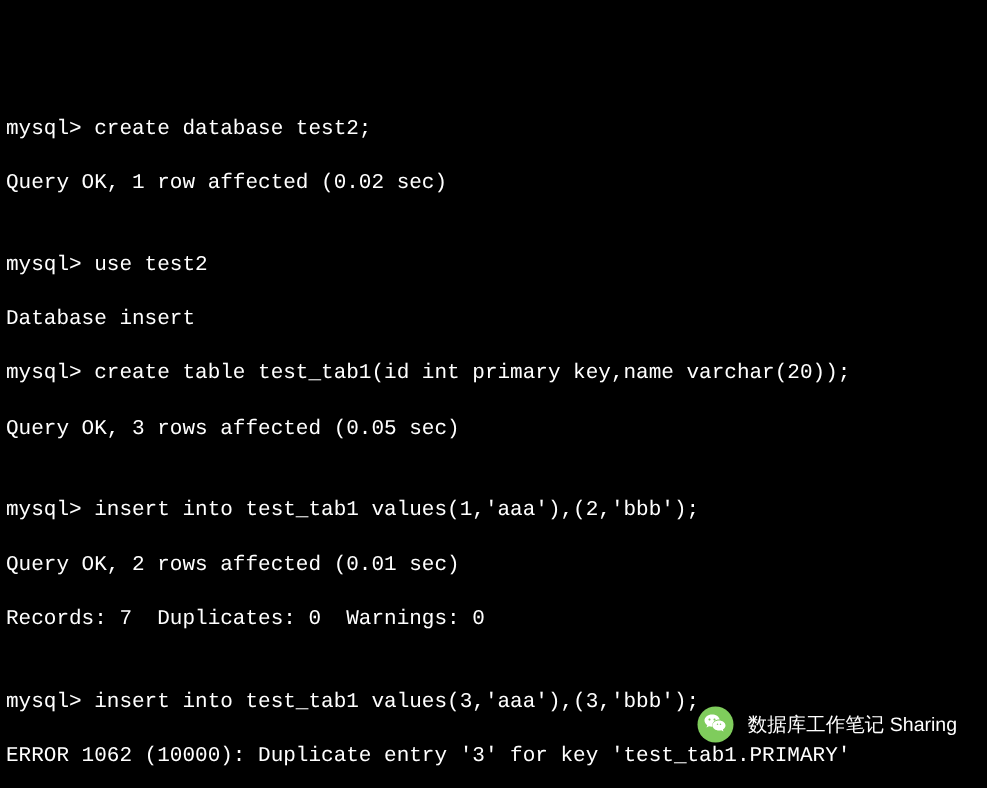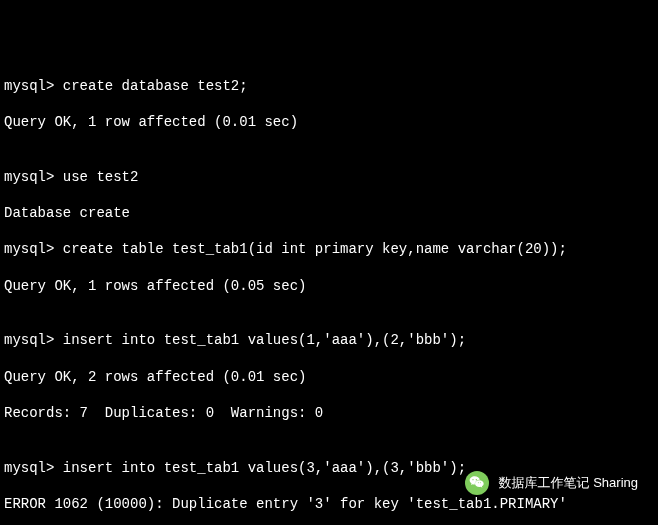--- a/index.html
+++ b/index.html
@@ -52,26 +52,26 @@
       font-size: 13px;
       white-space: normal;
     }
   </style>
 </head>
 <body>
 
 
 
 <span class="line">mysql&gt; create database test2;</span>
-<span class="line">Query OK, 1 row affected (0.01 sec)</span>
+<span class="line">Query OK, 1 row affected (0.02 sec)</span>
 <span class="line"></span>
 <span class="line">mysql&gt; use test2</span>
-<span class="line">Database create</span>
+<span class="line">Database insert</span>
 <span class="line">mysql&gt; create table test_tab1(id int primary key,name varchar(20));</span>
-<span class="line">Query OK, 1 rows affected (0.05 sec)</span>
+<span class="line">Query OK, 3 rows affected (0.05 sec)</span>
 <span class="line"></span>
 <span class="line">mysql&gt; insert into test_tab1 values(1,'aaa'),(2,'bbb');</span>
 <span class="line">Query OK, 2 rows affected (0.01 sec)</span>
 <span class="line">Records: 7  Duplicates: 0  Warnings: 0</span>
 <span class="line"></span>
 <span class="line">mysql&gt; insert into test_tab1 values(3,'aaa'),(3,'bbb');</span>
 <span class="line">ERROR 1062 (10000): Duplicate entry '3' for key 'test_tab1.PRIMARY'</span>
 
 
 <span class="line"></span>

